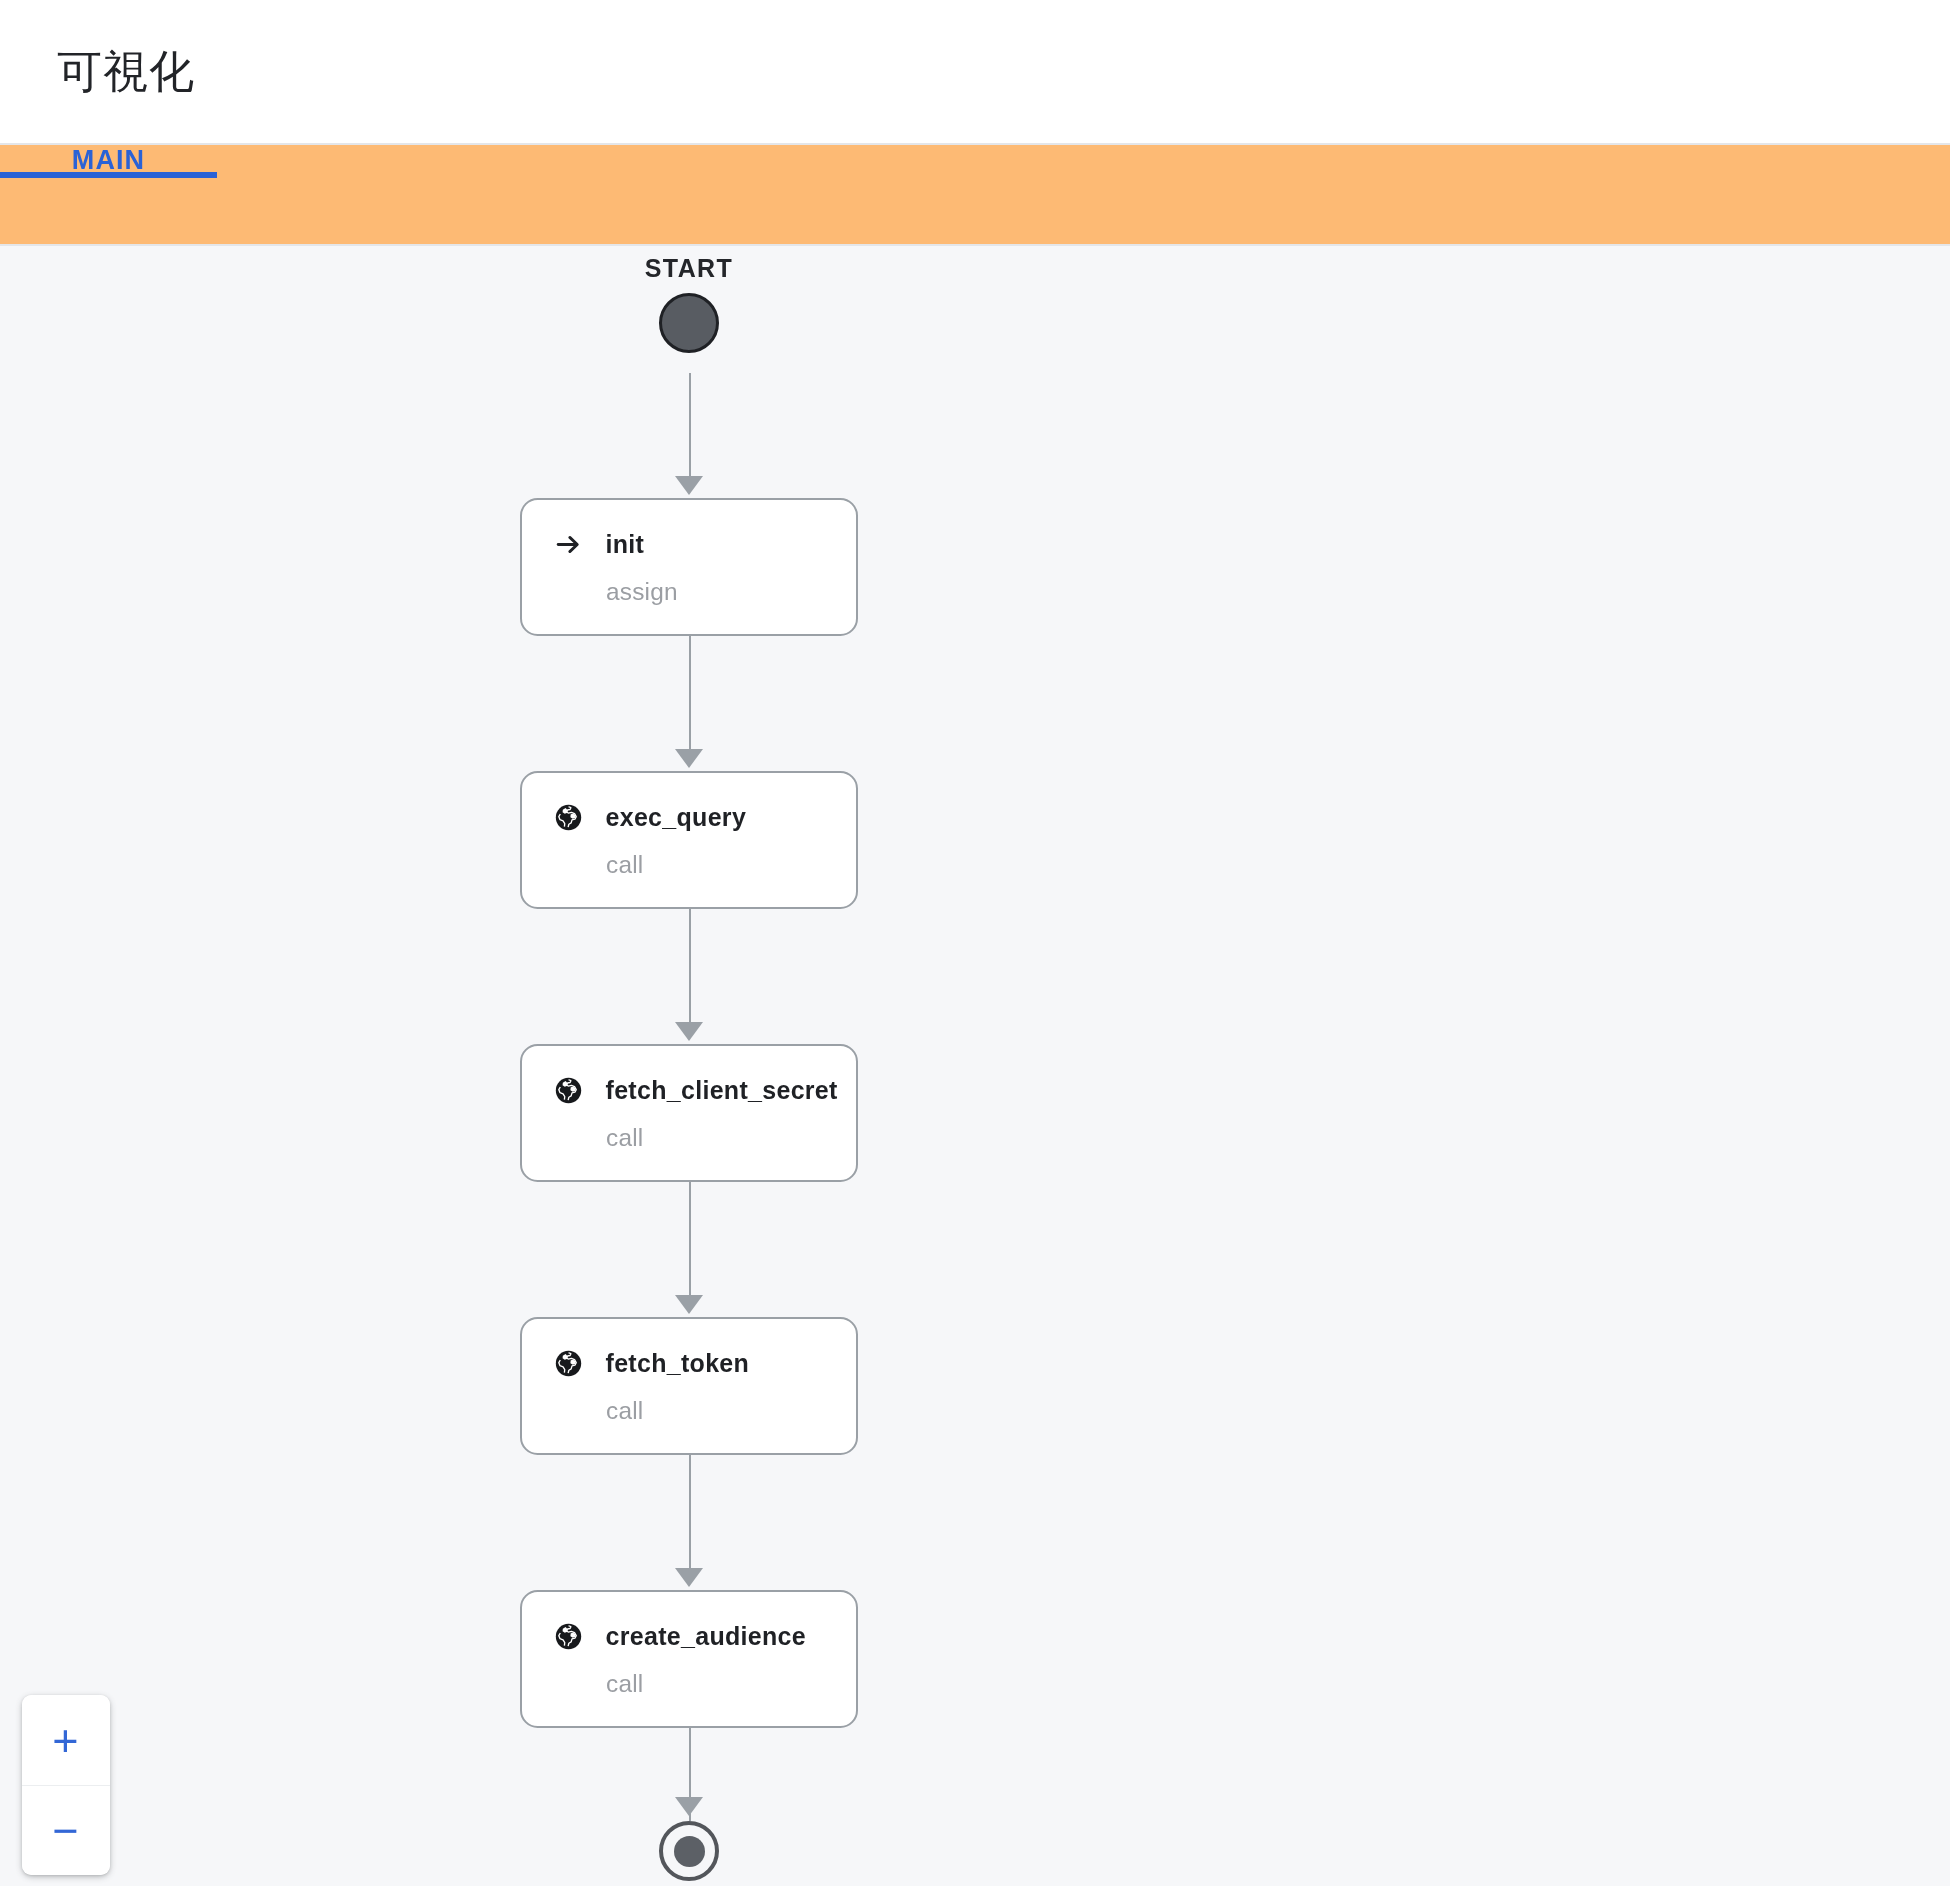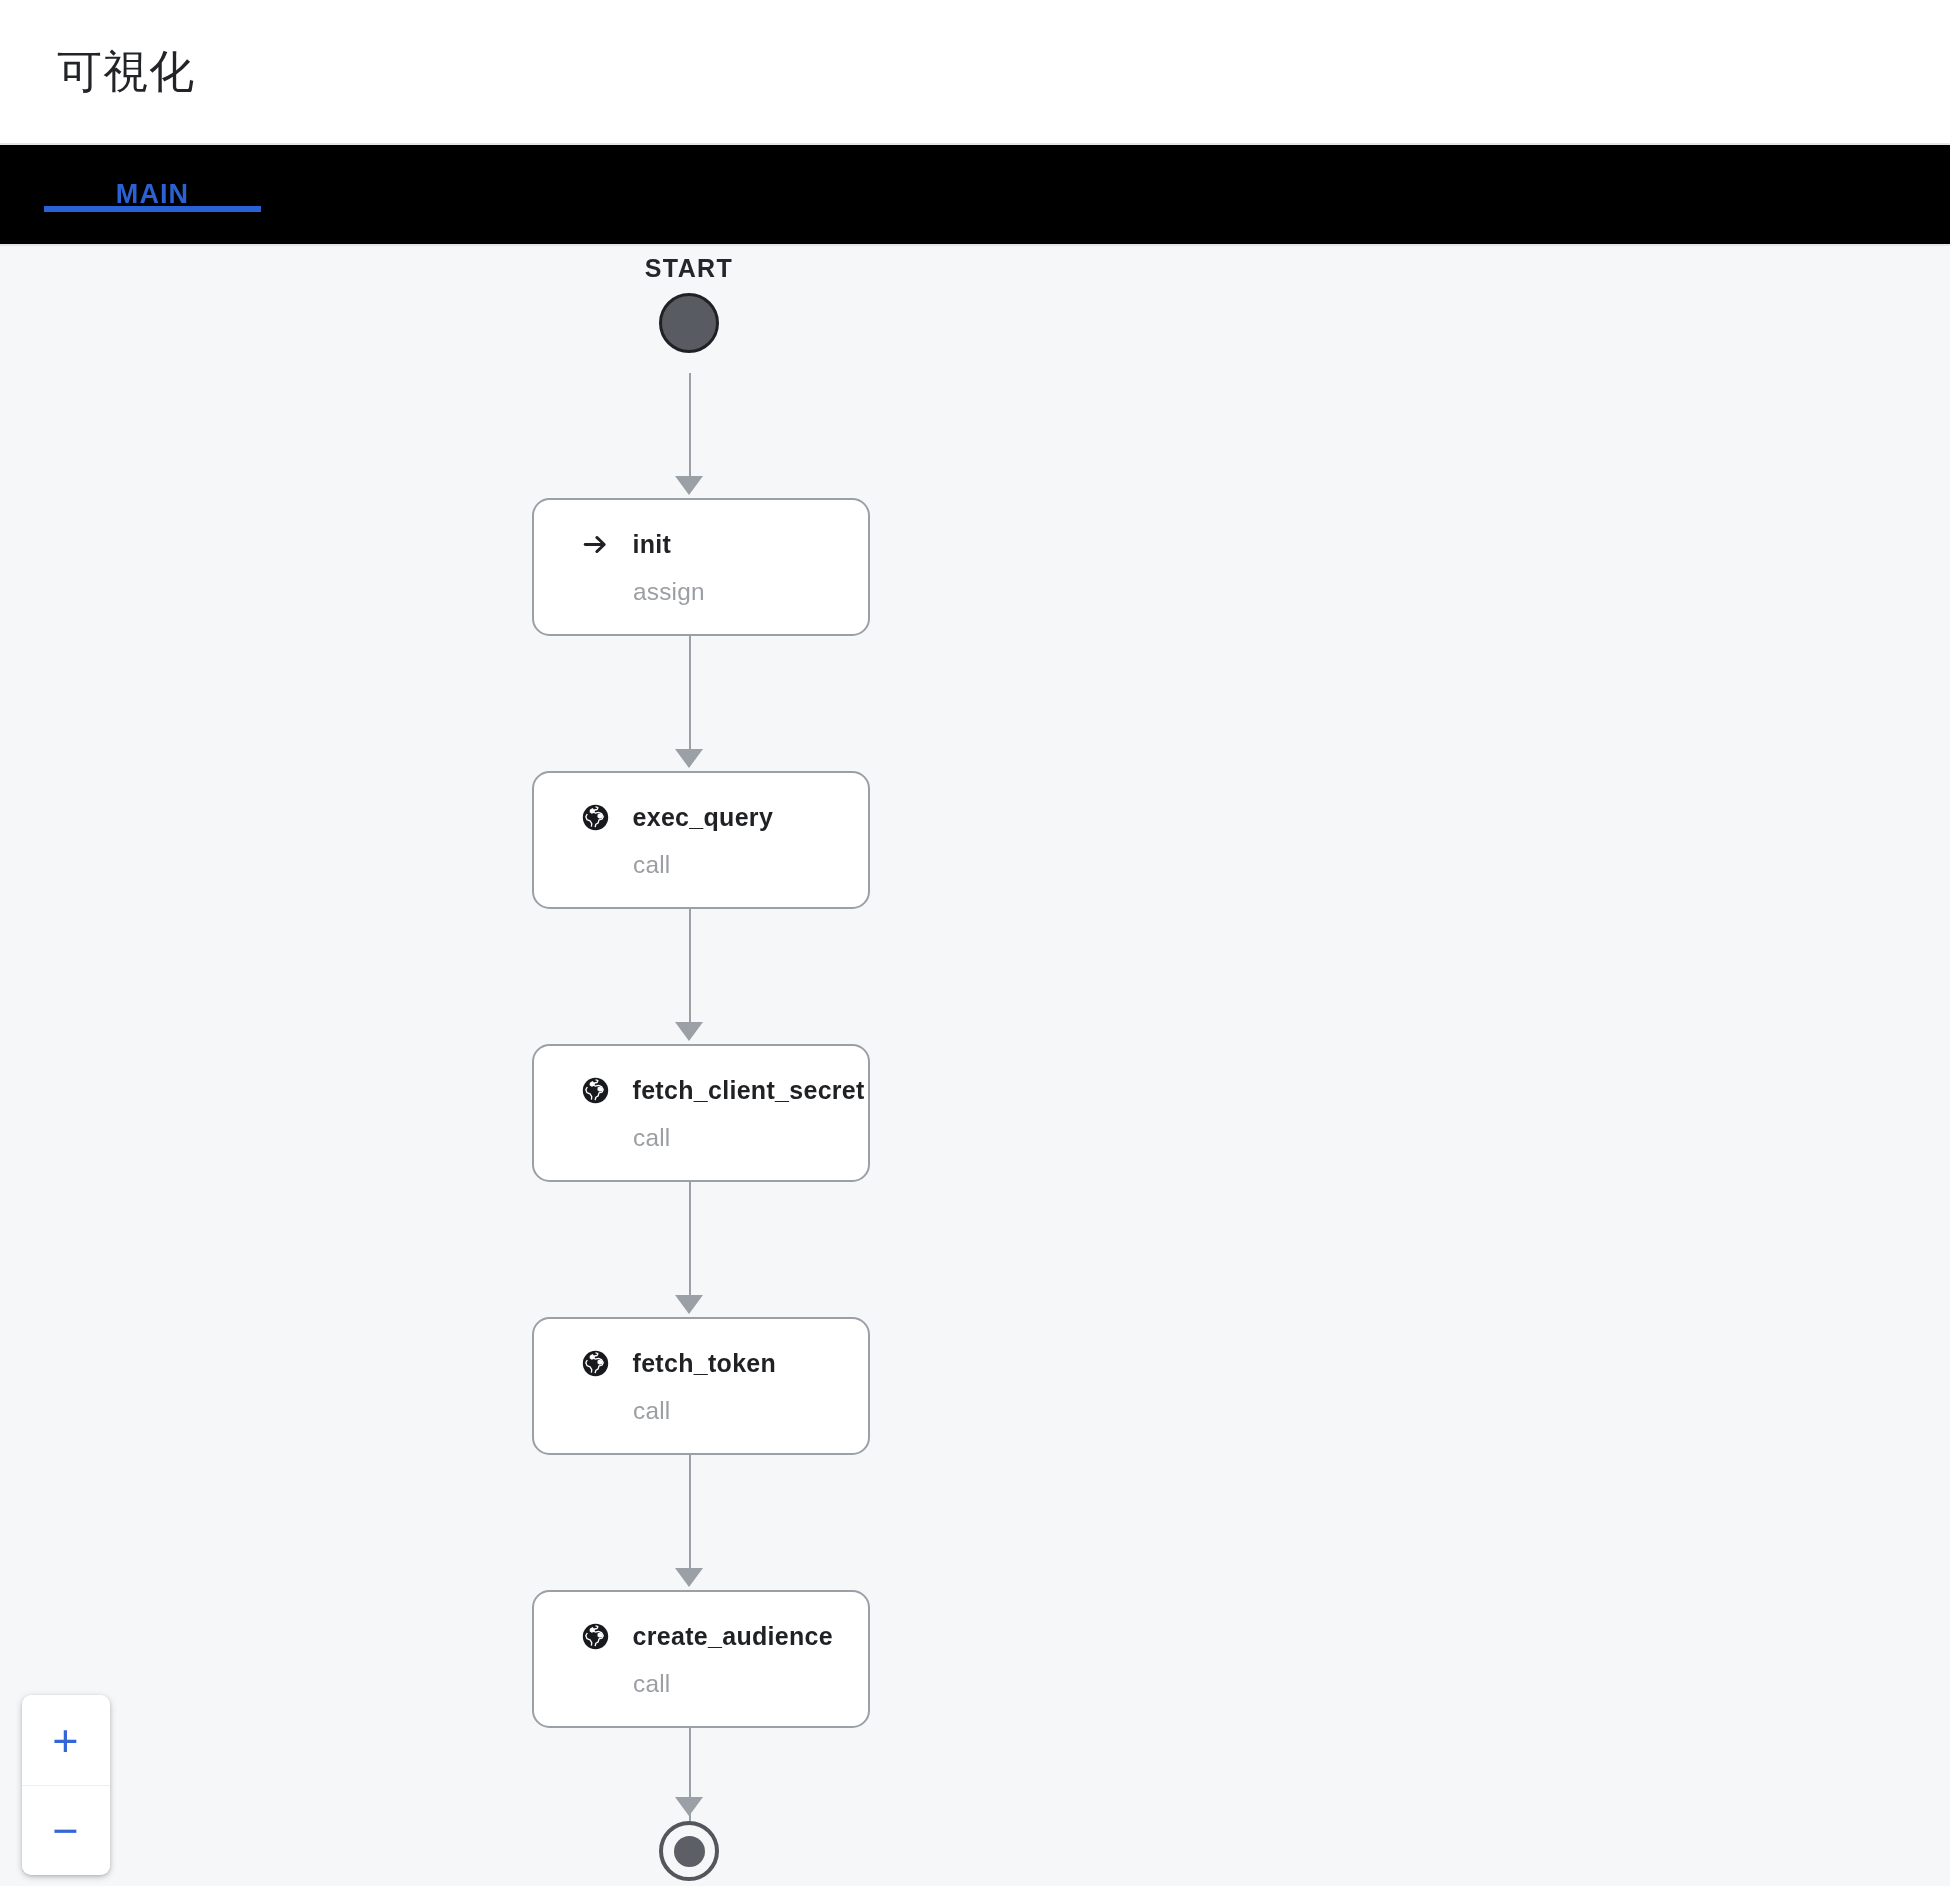--- a/index.html
+++ b/index.html
@@ -24,26 +24,25 @@
     font-size: 45px;
     font-weight: 400;
     color: #222428;
     letter-spacing: 1px;
     line-height: 1;
   }
 
   
   .tab-bar {
     height: 101px;
-    background: #000000;
+    background: #fdba74;
     border-bottom: 2px solid #e4e6e9;
     display: flex;
-    align-items: center;
+    align-items: flex-start;
     position: relative;
-    padding-left: 44px;
   }
   .tab {
     display: flex;
     align-items: center;
     justify-content: center;
     min-width: 217px;
     padding: 0 29px;
     font-size: 27px;
     font-weight: 600;
     letter-spacing: 1.1px;
@@ -131,27 +130,27 @@
   }
   .end-ring-inner {
     width: 31px; height: 31px;
     border-radius: 50%;
     background: #5c6066;
   }
 
   
   .node {
     position: absolute;
-    left: 12px;
+    left: 0;
     width: 338px;
     height: 138px;
     background: #ffffff;
     border: 2px solid #9aa0a6;
     border-radius: 17.6px;
-    padding: 25px 0 0 46px;
+    padding: 25px 0 0 31px;
   }
   .node-head {
     display: flex;
     align-items: center;
     gap: 21.5px;
     height: 39px;
   }
   .node-title {
     font-size: 25px;
     font-weight: 700;

